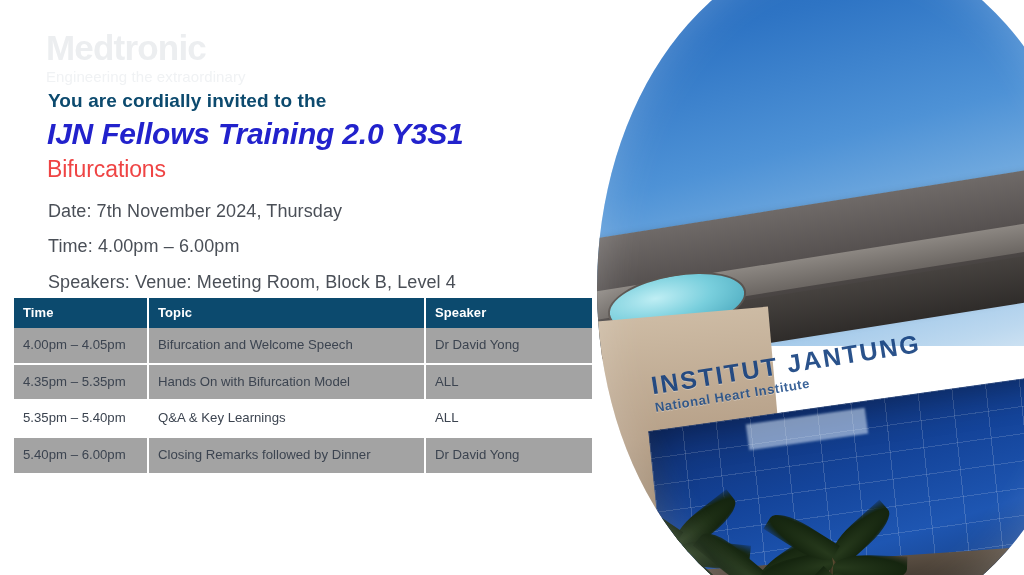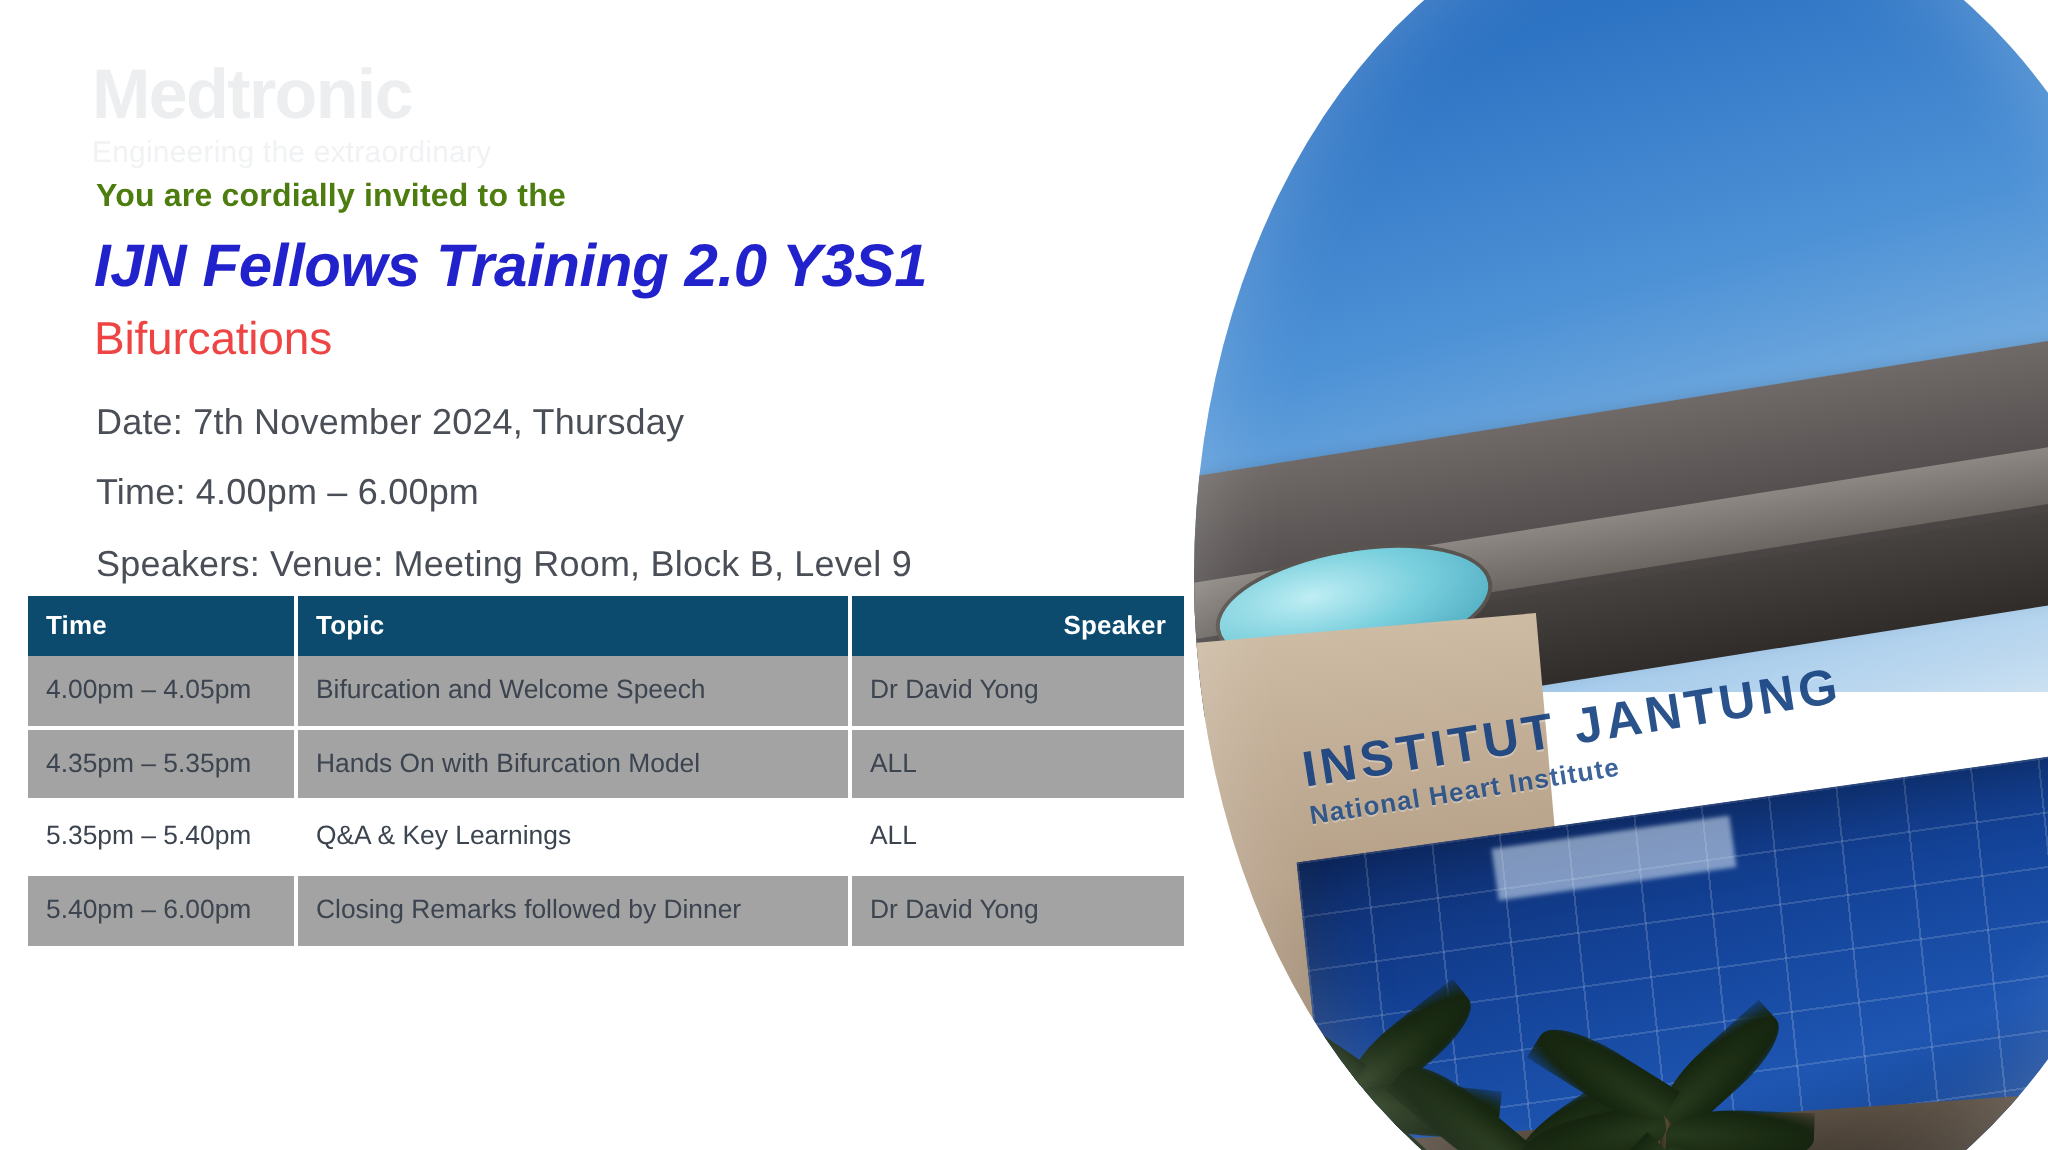--- a/index.html
+++ b/index.html
@@ -240,23 +240,23 @@
     font-weight: 400;
     color: #f0f2f4;
     letter-spacing: .1px;
     line-height: 1;
   }
 
   .invite-line {
     position: absolute;
     left: 48px;
     top: 90px;
-    font-size: 16px;
-    font-weight: 700;
-    color: #4d7c0f;
+    font-size: 19px;
+    font-weight: 700;
+    color: #0c4a6e;
     letter-spacing: .1px;
   }
 
   .title-1 {
     position: absolute;
     left: 47px;
     top: 118px;
     font-size: 30px;
     font-weight: 700;
     color: #2222cc;
@@ -303,21 +303,21 @@
   .agenda thead th {
     background: #0c4a6e;
     color: #ffffff;
     font-weight: 700;
     font-size: 13px;
     text-align: left;
     padding: 7px 9px 8px 9px;
     border-right: 2px solid #ffffff;
     letter-spacing: .1px;
   }
-  .agenda thead th:last-child { border-right: none; text-align: right; }
+  .agenda thead th:last-child { border-right: none; }
 
   .agenda tbody td {
     padding: 8px 9px;
     color: #3c4450;
     vertical-align: top;
     border-right: 2px solid #ffffff;
     border-bottom: 2px solid #ffffff;
     line-height: 1.42;
   }
   .agenda tbody td:last-child { border-right: none; }
@@ -391,21 +391,21 @@
       <div class="logo-tag">Engineering the extraordinary</div>
     </div>
 
     <div class="invite-line">You are cordially invited to the</div>
 
     <div class="title-1">IJN Fellows Training 2.0 Y3S1</div>
     <div class="title-2">Bifurcations</div>
 
     <div class="meta m1">Date:  7th November 2024, Thursday</div>
     <div class="meta m2">Time: 4.00pm – 6.00pm</div>
-    <div class="meta m3">Speakers: Venue: Meeting Room, Block B, Level 9</div>
+    <div class="meta m3">Speakers: Venue: Meeting Room, Block B, Level 4</div>
 
     <table class="agenda">
       <colgroup>
         <col class="c-time">
         <col class="c-topic">
         <col class="c-speaker">
       </colgroup>
       <thead>
         <tr>
           <th>Time</th>

